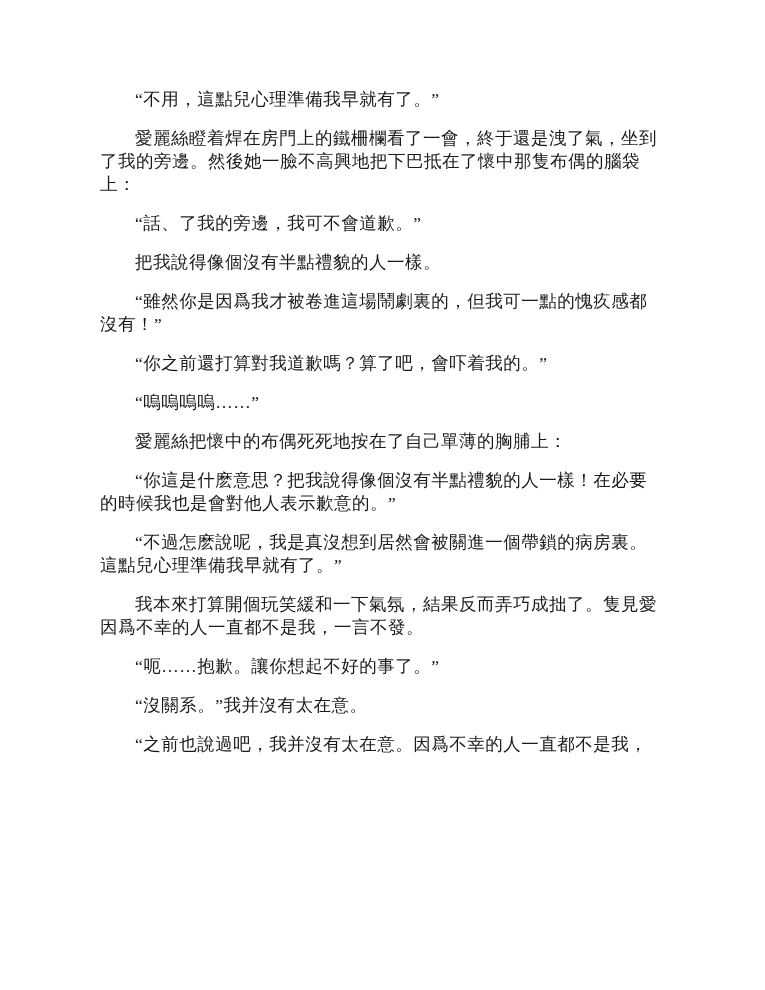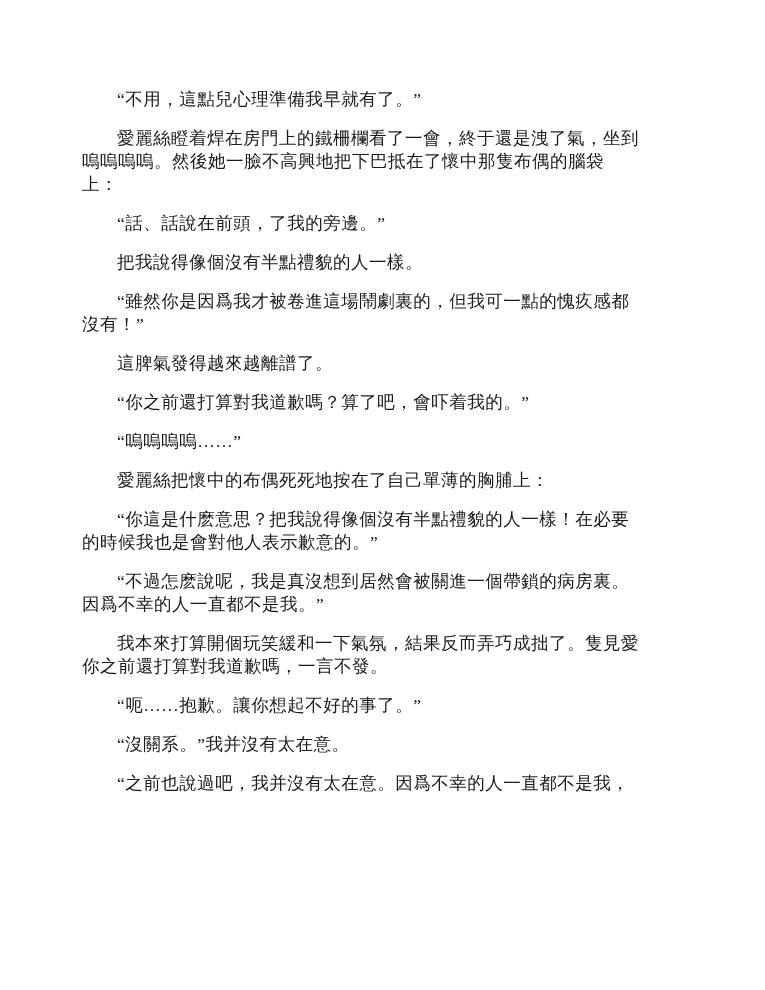--- a/index.html
+++ b/index.html
@@ -16,49 +16,48 @@
     font-family: "Liberation Serif", "DejaVu Serif", serif;
   }
   .text-column {
     position: absolute;
     left: 82px;
     top: 88px;
     width: 604px;
     color: #1a1a1a;
   }
   .text-column p {
-    margin: 0 0 16px 0;
+    margin: 0 0 16px 18px;
     font-size: 17.5px;
     line-height: 23px;
     text-indent: 2em;
     text-align: justify;
     white-space: pre-line;
     letter-spacing: 0.5px;
   }
 </style>
 </head>
 <body>
 
 <div class="page">
   <div class="text-column">
     <p>“不用，這點兒心理準備我早就有了。”</p>
     <p>愛麗絲瞪着焊在房門上的鐵柵欄看了一會，終于還是洩了氣，坐到
-嗚嗚嗚嗚。然後她一臉不高興地把下巴抵在了懷中那隻布偶的腦袋
+了我的旁邊。然後她一臉不高興地把下巴抵在了懷中那隻布偶的腦袋
 上：</p>
-    <p>“話、話說在前頭，了我的旁邊。”</p>
+    <p>“話、了我的旁邊，我可不會道歉。”</p>
     <p>把我說得像個沒有半點禮貌的人一樣。</p>
     <p>“雖然你是因爲我才被卷進這場鬧劇裏的，但我可一點的愧疚感都
 沒有！”</p>
-    <p>這脾氣發得越來越離譜了。</p>
     <p>“你之前還打算對我道歉嗎？算了吧，會吓着我的。”</p>
     <p>“嗚嗚嗚嗚……”</p>
     <p>愛麗絲把懷中的布偶死死地按在了自己單薄的胸脯上：</p>
     <p>“你這是什麽意思？把我說得像個沒有半點禮貌的人一樣！在必要
 的時候我也是會對他人表示歉意的。”</p>
     <p>“不過怎麽說呢，我是真沒想到居然會被關進一個帶鎖的病房裏。
-因爲不幸的人一直都不是我。”</p>
+這點兒心理準備我早就有了。”</p>
     <p>我本來打算開個玩笑緩和一下氣氛，結果反而弄巧成拙了。隻見愛
-你之前還打算對我道歉嗎，一言不發。</p>
+因爲不幸的人一直都不是我，一言不發。</p>
     <p>“呃……抱歉。讓你想起不好的事了。”</p>
     <p>“沒關系。”我并沒有太在意。</p>
     <p>“之前也說過吧，我并沒有太在意。因爲不幸的人一直都不是我，</p>
   </div>
 </div>
 
 </body></html>

